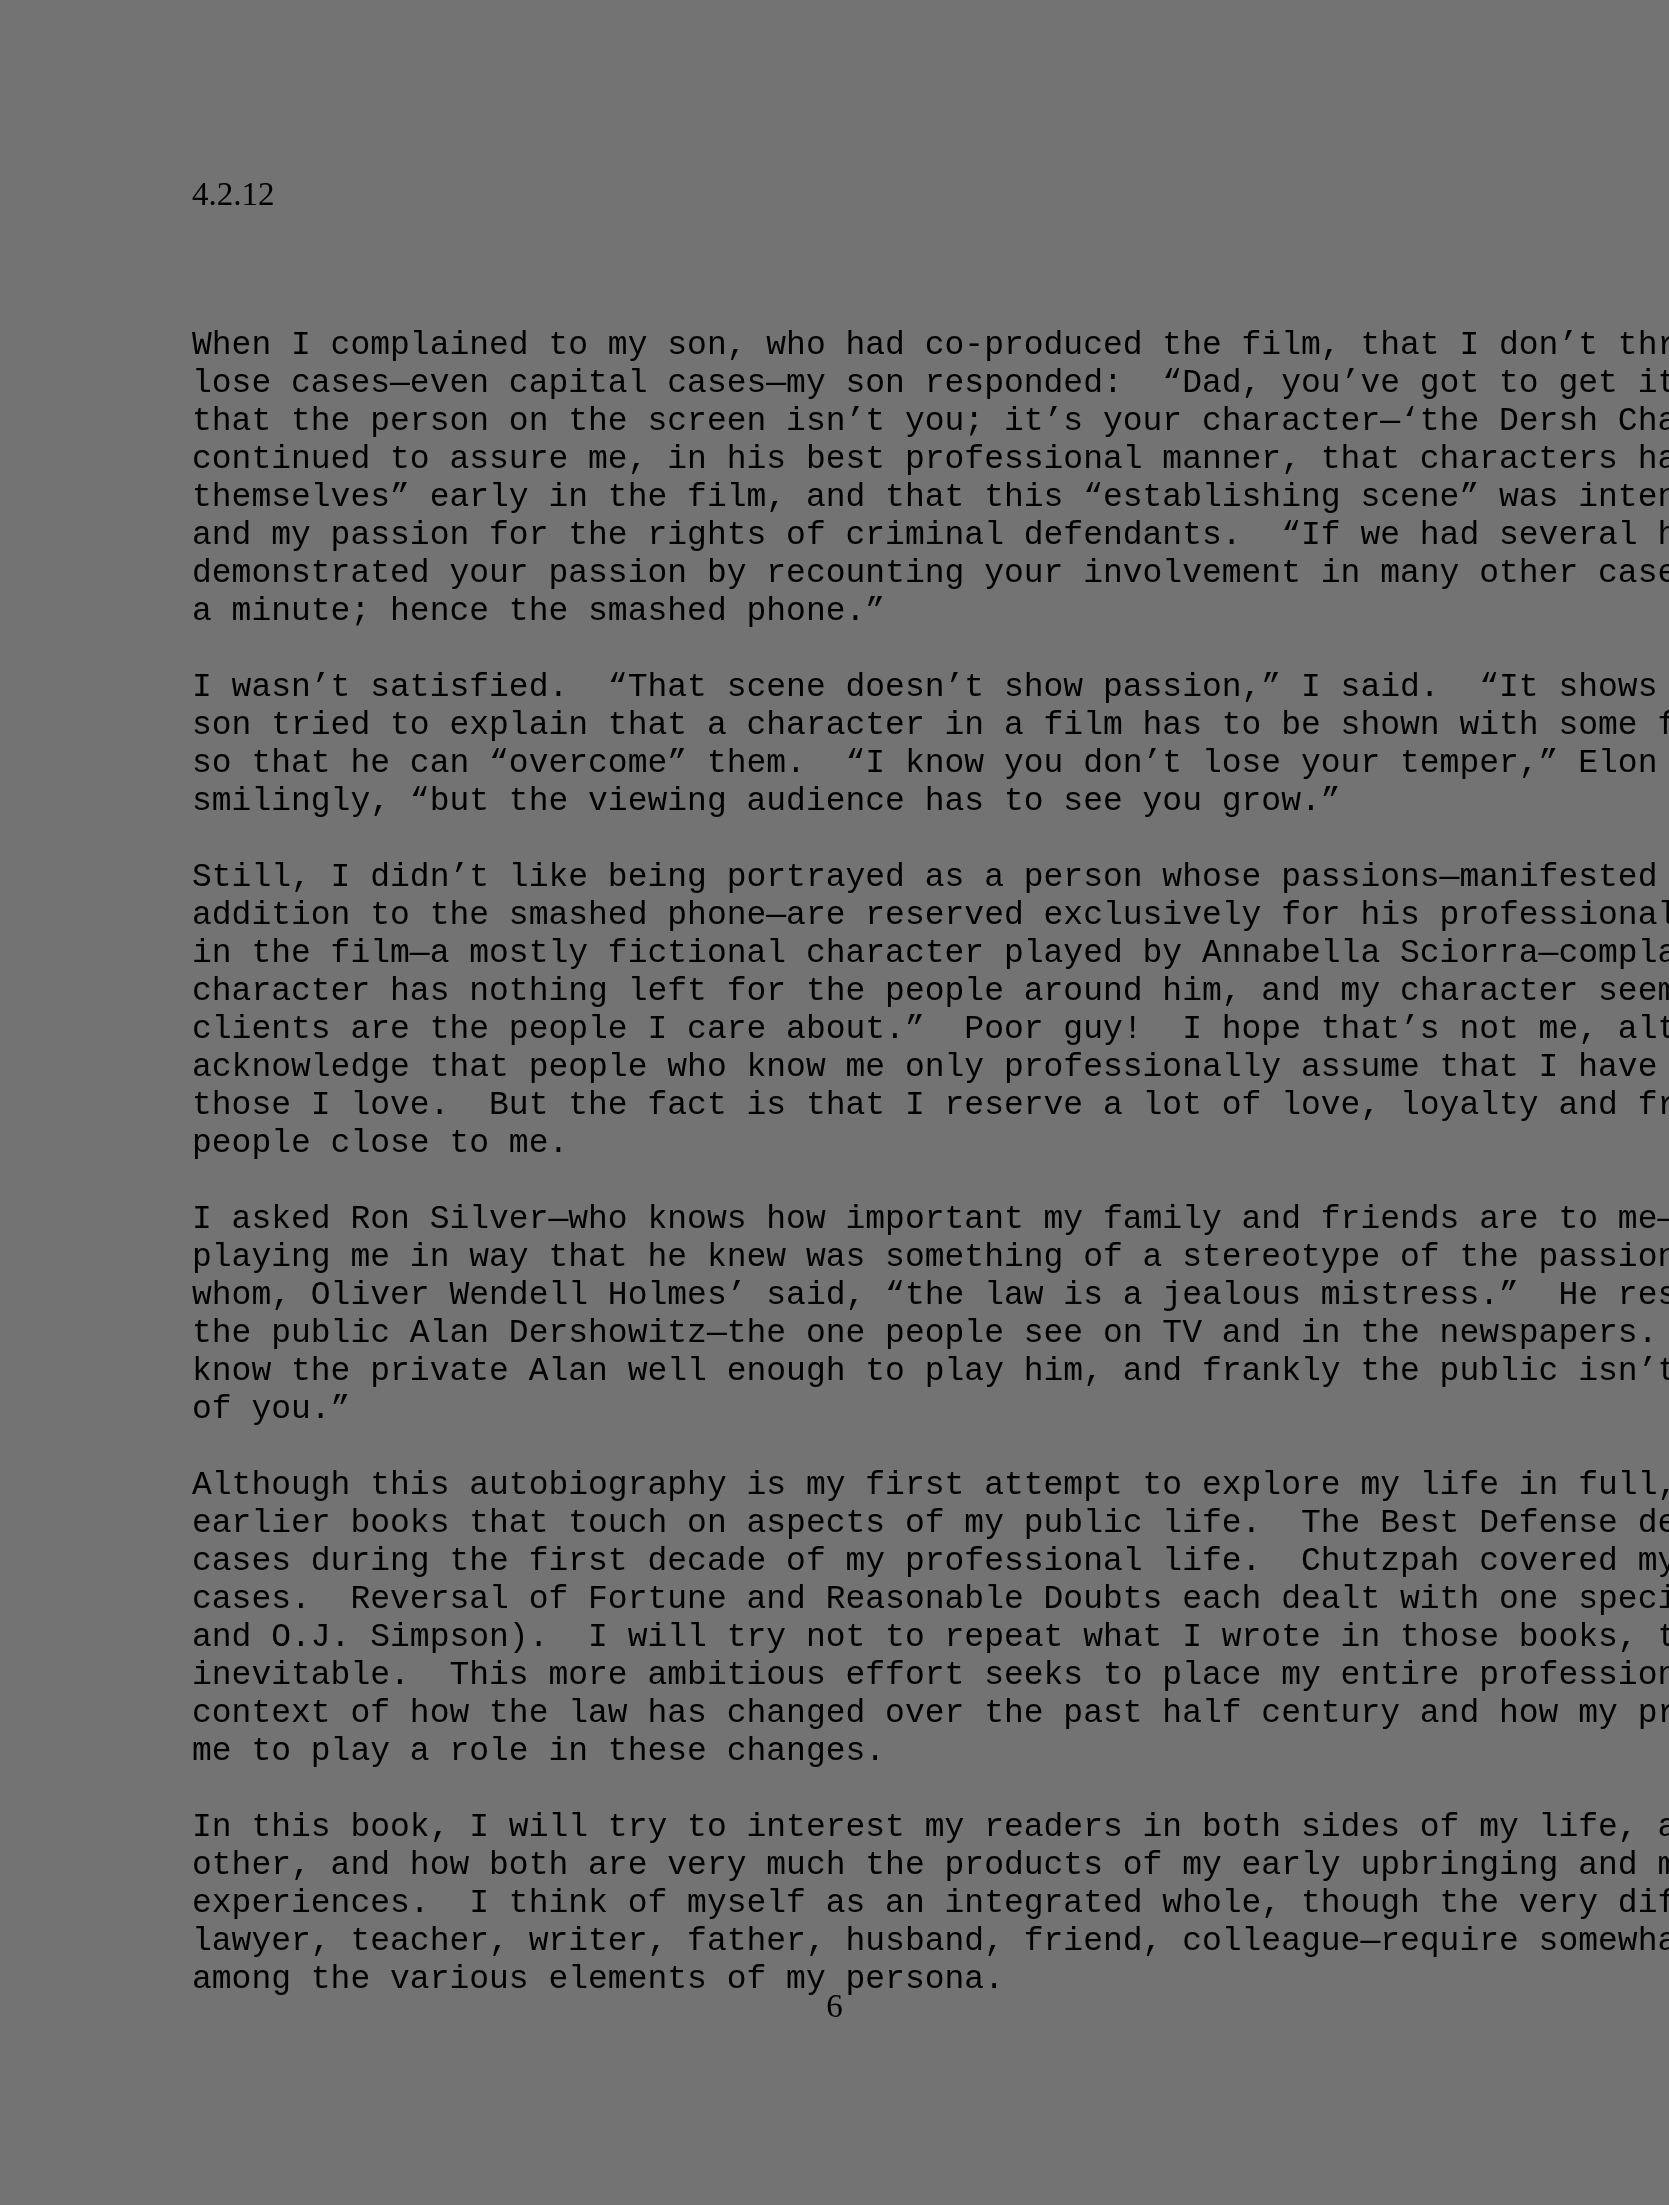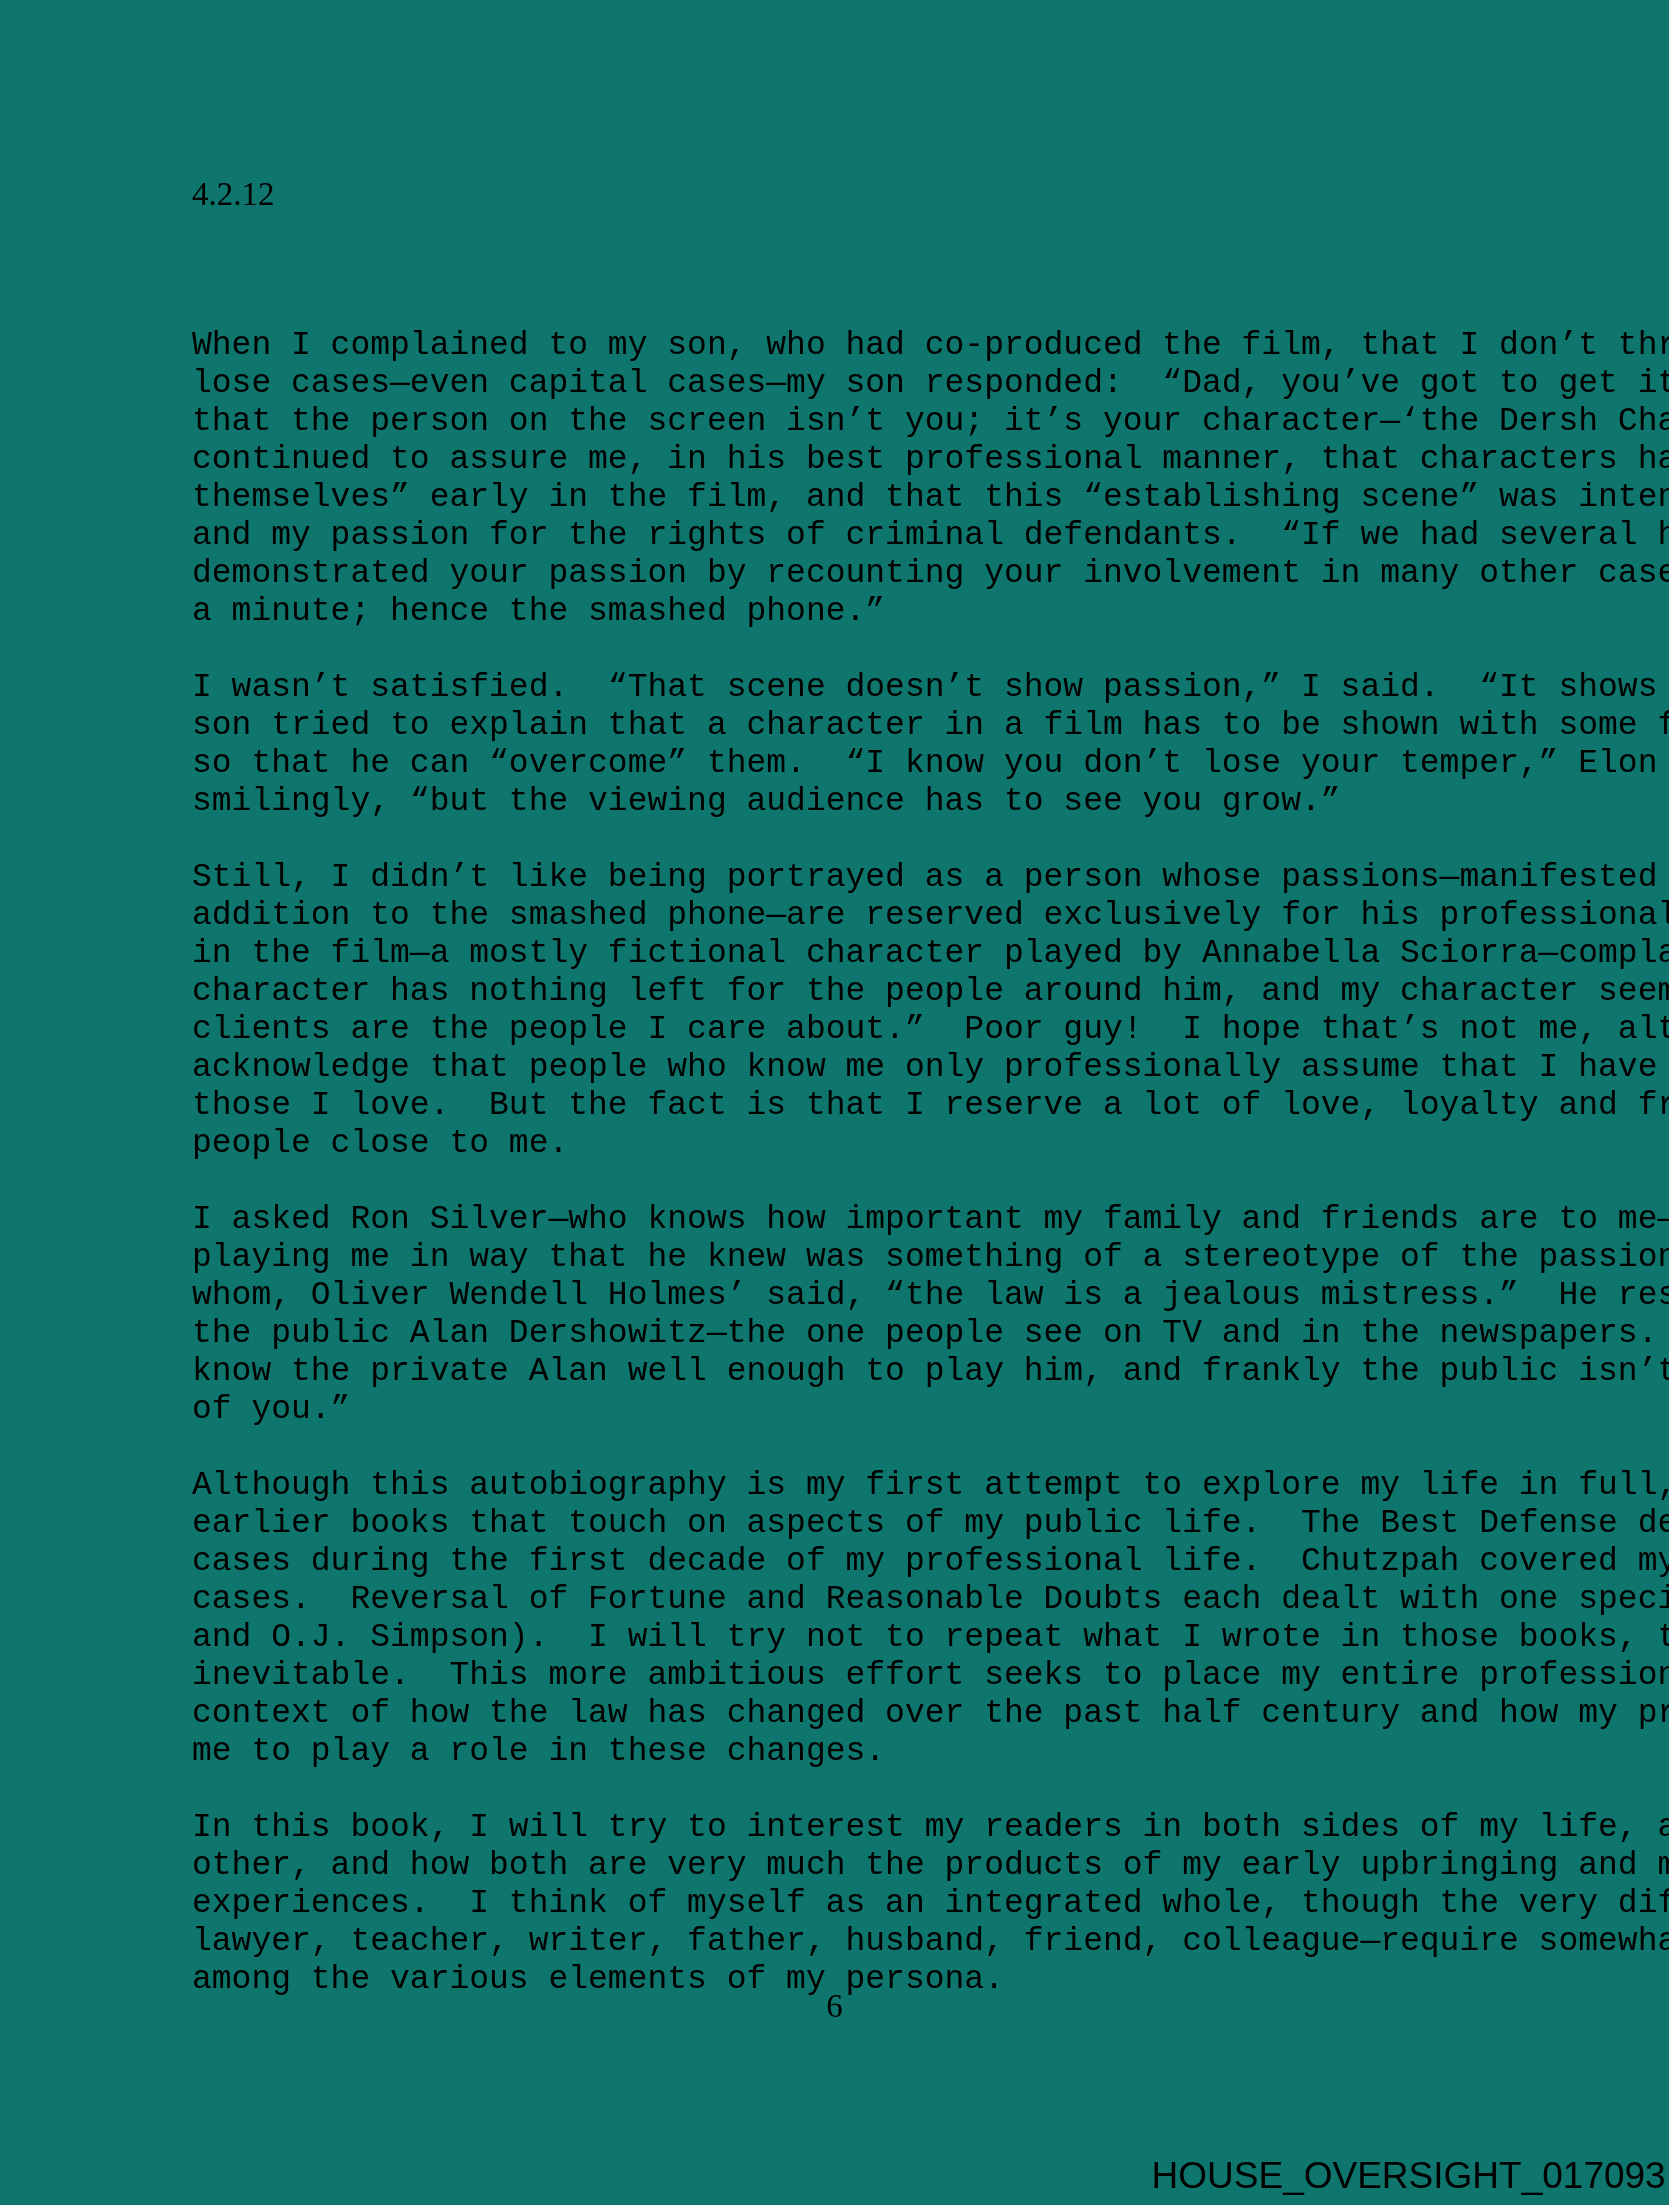--- a/index.html
+++ b/index.html
@@ -4,21 +4,21 @@
 <style>
   html, body {
     margin: 0;
     padding: 0;
     background: #ffffff;
   }
   .page {
     position: relative;
     width: 1669px;
     height: 2205px;
-    background: #0f766e;
+    background: #737373;
     overflow: hidden;
     color: #000000;
   }
   .content {
     position: absolute;
     left: 192px;
     top: 99px;
     width: 1414px;
     font-family: "Liberation Serif", "DejaVu Serif", serif;
     font-size: 33px;
@@ -103,15 +103,14 @@
 me to play a role in these changes.</p>
     <p class="body-para">In this book, I will try to interest my readers in both sides of my life, and how each impacts the
 other, and how both are very much the products of my early upbringing and my lifelong
 experiences.  I think of myself as an integrated whole, though the very different roles I play—as
 lawyer, teacher, writer, father, husband, friend, colleague—require somewhat different balances
 among the various elements of my persona.</p>
   </div>
 
   <div class="page-number">6</div>
 
-  <div class="bates-stamp">HOUSE_OVERSIGHT_017093</div>
 </div>
 
 
 </body></html>

